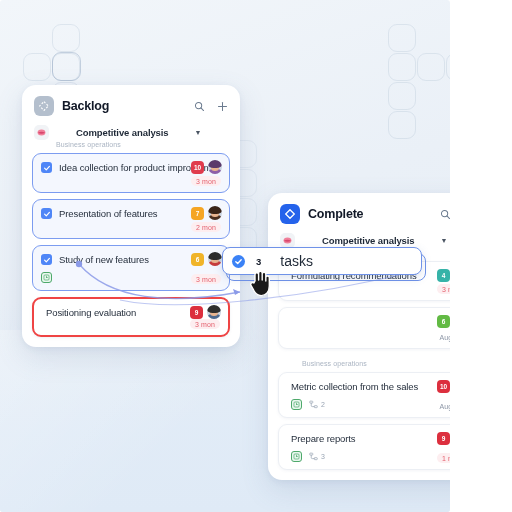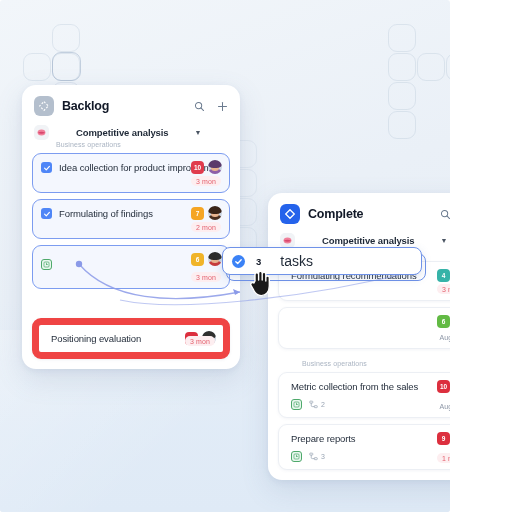--- a/index.html
+++ b/index.html
@@ -80,21 +80,21 @@
   
   .cards { padding: 5px 10px 10px 10px; display: flex; flex-direction: column; gap: 6px; }
   .card {
     position: relative;
     background: #ffffff;
     border-radius: 9px;
     padding: 7px 8px 7px 8px;
     min-height: 40px;
   }
   .card.sel { border: 1.4px solid #7c9cf0; background: #f4f7fe; }
-  .card.plain { border: 7px solid #ef4444; box-shadow: 0 1px 3px rgba(100,120,150,0.10); margin-top: 23px; }
+  .card.plain { border: 2px solid #ef4444; box-shadow: 0 1px 3px rgba(100,120,150,0.10); }
   .card.ghost  { border: 1px solid #eceff4; box-shadow: 0 1px 3px rgba(100,120,150,0.08); }
   .card-row { display: flex; align-items: flex-start; }
   .cbx {
     width: 11px; height: 11px; border-radius: 3px; background: #4f86f7;
     display:flex; align-items:center; justify-content:center; flex:0 0 auto;
     margin-top: 1px;
   }
   .card-title {
     font-size: 9.5px; color: #1f2937; margin-left: 7px;
     line-height: 13px; letter-spacing: -0.1px; flex: 1 1 auto;
@@ -256,36 +256,44 @@
         </div>
       </div>
 
       <div class="card sel">
         <div class="card-row">
           <div class="cbx">
             <svg width="8" height="8" viewBox="0 0 10 10">
                 <polyline points="2,5.2 4.1,7.3 8,3" fill="none" stroke="#fff" stroke-width="1.5" stroke-linecap="round" stroke-linejoin="round"></polyline>
               </svg>
           </div>
-          <div class="card-title">Formulating of findings</div>
+          <div class="card-title">Presentation of features</div>
         </div>
         <div class="card-right">
           <div class="badge" style="background:#f5a524">7</div>
           <div class="avatar">
             <div class="body" style="background:#4a2e1f"></div>
               <div class="face"></div>
               <div class="hair" style="background:#3a2418"></div>
           </div>
         </div>
         <div class="card-foot">
           <span class="due warn">2 mon</span>
         </div>
       </div>
 
       <div class="card sel" style="min-height:44px">
+        <div class="card-row">
+          <div class="cbx">
+            <svg width="8" height="8" viewBox="0 0 10 10">
+                <polyline points="2,5.2 4.1,7.3 8,3" fill="none" stroke="#fff" stroke-width="1.5" stroke-linecap="round" stroke-linejoin="round"></polyline>
+              </svg>
+          </div>
+          <div class="card-title">Study of new features</div>
+        </div>
         <div class="card-meta">
           <div class="mini-green">
             <svg width="7" height="7" viewBox="0 0 10 10">
               <rect x="1.4" y="1.4" width="7.2" height="7.2" rx="1.4" fill="none" stroke="#4ea96b" stroke-width="1"></rect>
               <line x1="5" y1="3.2" x2="5" y2="5" stroke="#4ea96b" stroke-width="1" stroke-linecap="round"></line>
               <line x1="5" y1="5" x2="6.3" y2="5" stroke="#4ea96b" stroke-width="1" stroke-linecap="round"></line>
             </svg>
           </div>
         </div>
         <div class="card-right">

